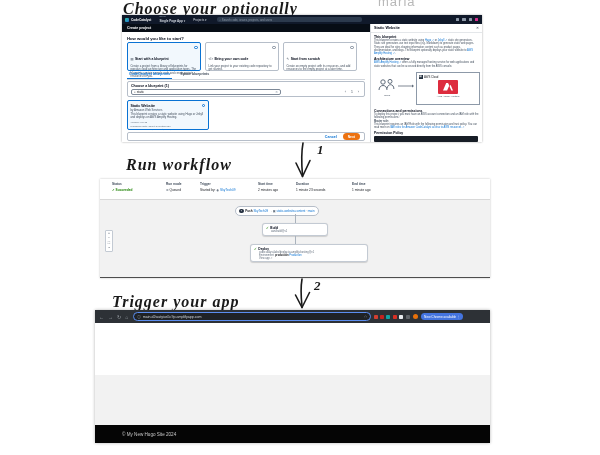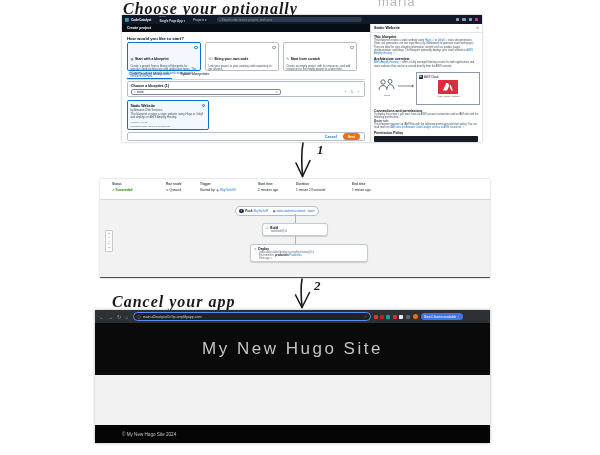--- a/index.html
+++ b/index.html
@@ -236,20 +236,21 @@
     </div>
   </div>
 
   <svg class="abs arrow" style="left:288px;top:142px;" width="40" height="40">
     <path d="M15 1 C13 12 13.5 22 14.5 33" stroke="#1a1a1a" stroke-width="1.6" fill="none" stroke-linecap="round"></path>
     <path d="M8 21 L14.5 34.5" stroke="#1a1a1a" stroke-width="1.6" fill="none" stroke-linecap="round"></path>
     <path d="M22 18.5 L14.5 34.5" stroke="#1a1a1a" stroke-width="1.6" fill="none" stroke-linecap="round"></path>
   </svg>
   <div class="abs hs" style="left:317px;top:142px;font-size:13px;">1</div>
 
+  <div class="abs hs" style="left:126px;top:156px;font-size:16px;">Run workflow</div>
 
   <div id="wf" class="abs">
     <div class="wcol" style="left:12px;">
         <div class="wh">Status</div>
       <div class="wv grn"><span>✓</span> <span>Succeeded</span></div>
       </div>
     <div class="wcol" style="left:66px;">
         <div class="wh">Run mode</div>
       <div class="wv"><span style="color:#5f6b7a;">≣</span> <span>Queued</span></div>
       </div>
@@ -312,21 +313,21 @@
     </div>
   </div>
 
   <svg class="abs arrow" style="left:288px;top:278px;" width="40" height="34">
     <path d="M14 1 C12.5 10 13 19 14 28" stroke="#1a1a1a" stroke-width="1.6" fill="none" stroke-linecap="round"></path>
     <path d="M7.5 17 L14 29.5" stroke="#1a1a1a" stroke-width="1.6" fill="none" stroke-linecap="round"></path>
     <path d="M21.5 14.5 L14 29.5" stroke="#1a1a1a" stroke-width="1.6" fill="none" stroke-linecap="round"></path>
   </svg>
   <div class="abs hs" style="left:314px;top:278px;font-size:13px;">2</div>
 
-  <div class="abs hs" style="left:112px;top:293px;font-size:16px;">Cancel your app</div>
+  <div class="abs hs" style="left:112px;top:293px;font-size:16px;">Trigger your app</div>
 
   <div id="brw" class="abs">
     <div class="btb">
       <span class="bic">←</span>
       <span class="bic">→</span>
       <span class="bic">↻</span>
       <span class="bic">⌂</span>
       <div class="addr">
         <span style="color:#9aa0a6;font-size:3.6px;">ⓘ</span>
         <span class="url">main.d2watyius5c9p.amplifyapp.com</span>
@@ -334,22 +335,19 @@
       </div>
       <span class="ext" style="background:#d23f31;"></span>
       <span class="ext" style="background:#c5221f;"></span>
       <span class="ext" style="background:#12a4a4;"></span>
       <span class="ext" style="background:#d93025;"></span>
       <span class="ext" style="background:#e8eaed;"></span>
       <span class="ext" style="background:#5f6368;"></span>
       <span class="avatar"></span>
       <span class="chromepill"><span>New Chrome available</span> <span>⋮</span></span>
     </div>
-    <div class="hero">
-      <span class="herot">My New Hugo Site</span>
-    </div>
     <div class="bcontent"></div>
     <div class="bfoot">
       <span class="bfoott">© My New Hugo Site 2024</span>
     </div>
   </div>
 
 </div>
 
 </body></html>

